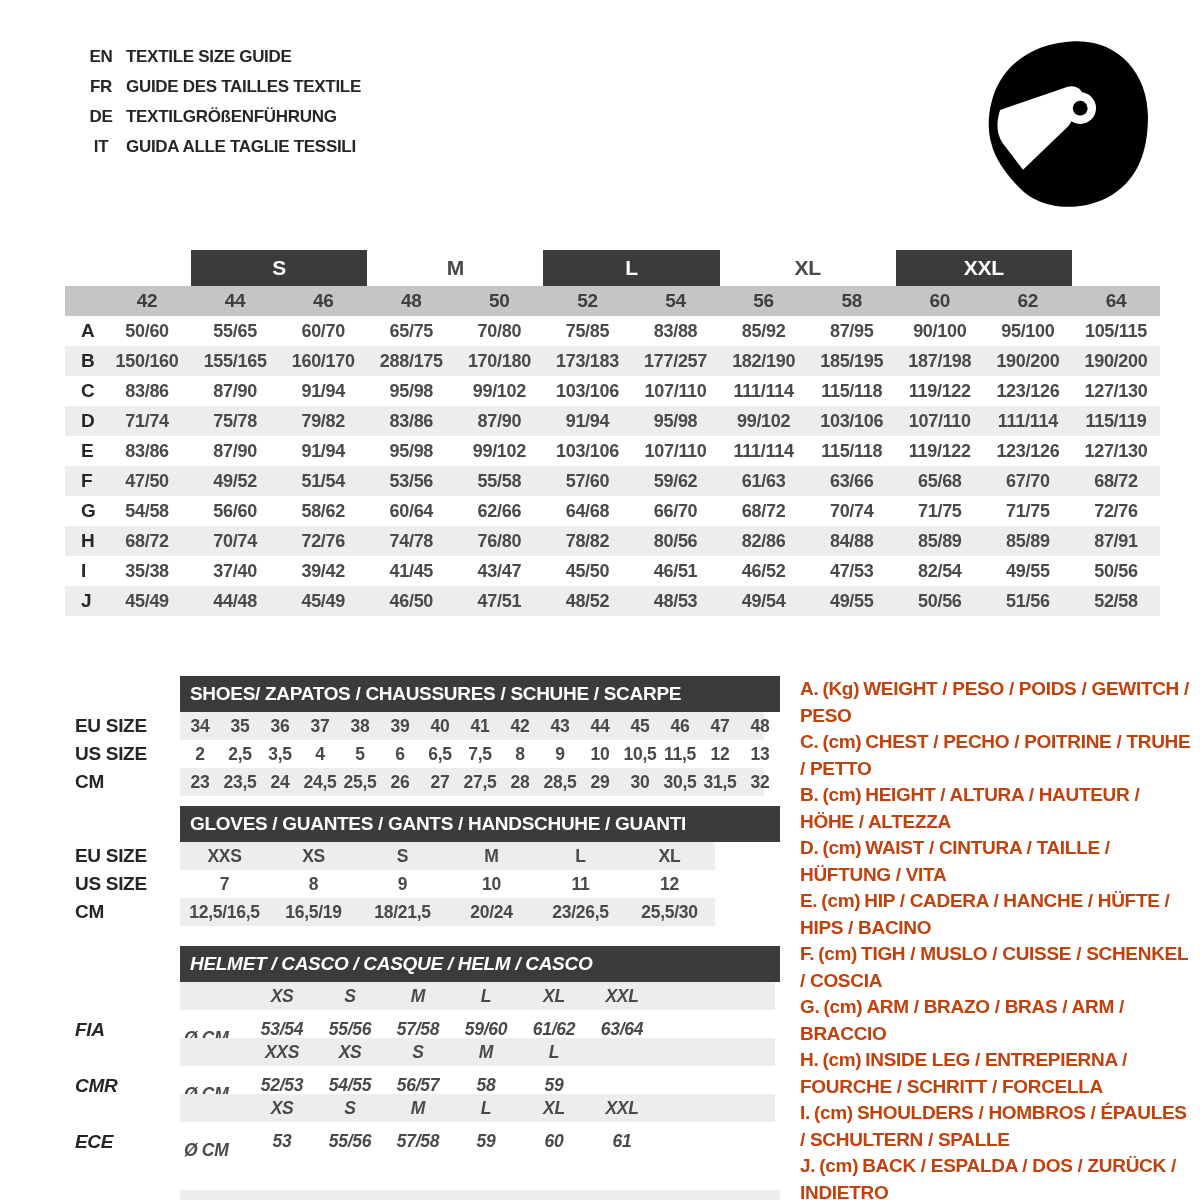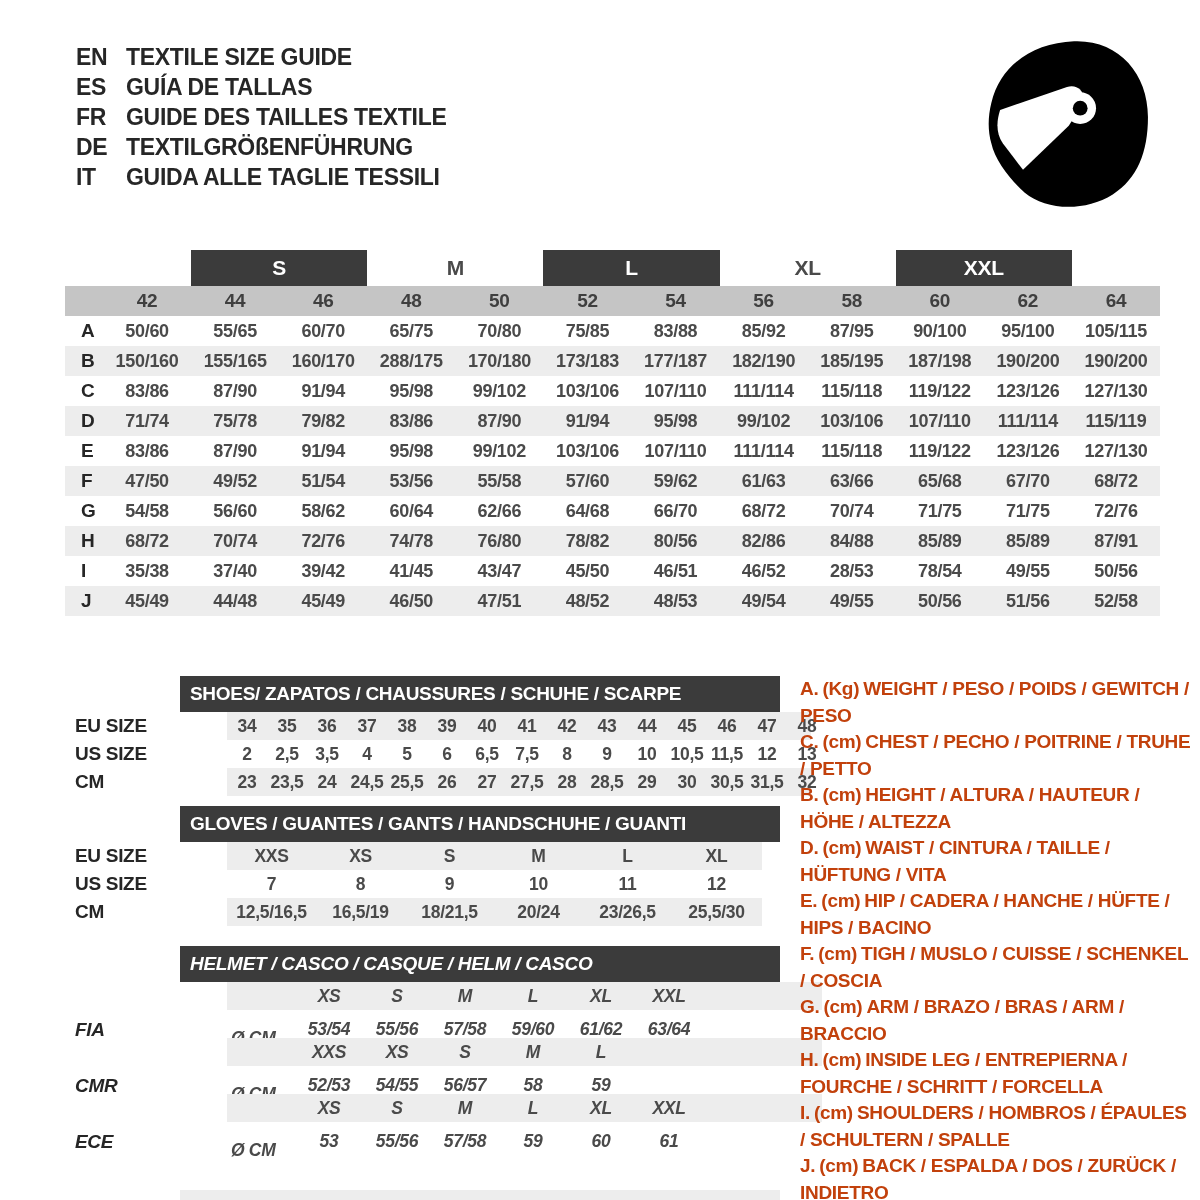--- a/index.html
+++ b/index.html
@@ -6,21 +6,21 @@
     --bar-dark:#3b3b3b; --bar-text:#ffffff; --numrow-bg:#c5c5c5;
     --stripe-bg:#ededed; --text-dark:#262626; --text-mid:#4a4a4a;
   }
   *{box-sizing:border-box;}
   html,body{margin:0;padding:0;background:#fff;}
   body{font-family:"Liberation Sans","DejaVu Sans",sans-serif;font-weight:bold;color:var(--text-mid);}
   .stage{position:relative;width:1200px;height:1200px;background:#fff;overflow:hidden;letter-spacing:-0.3px;}
 
   
   .lang-list{position:absolute;left:76px;top:42px;}
-  .lang-row{display:flex;height:30px;align-items:center;font-size:23px;color:var(--text-dark);}
+  .lang-row{display:flex;height:30px;align-items:center;font-size:17px;color:var(--text-dark);text-align:center;}
   .lang-code{width:50px;}
   .lang-label{white-space:nowrap;}
 
   
   .helmet-icon{position:absolute;left:976px;top:36px;}
 
   
   .mtable{position:absolute;left:65px;top:250px;width:1095px;}
   .mgrid{display:grid;grid-template-columns:38px repeat(12,1fr);}
   .bars{height:36px;align-items:stretch;}
@@ -31,21 +31,21 @@
   .numrow .cell{font-size:19px;color:#3f3f3f;}
   .mrow{height:30px;align-items:center;}
   .mrow.striped{background:var(--stripe-bg);}
   .cell{text-align:center;font-size:18px;color:var(--text-mid);}
   .letter{text-align:left;padding-left:16px;font-size:19px;color:var(--text-dark);}
 
   
   .section{position:absolute;left:75px;width:720px;}
   .stitle{margin-left:105px;width:600px;height:36px;background:var(--bar-dark);color:var(--bar-text);
           display:flex;align-items:center;padding-left:10px;font-size:19px;white-space:nowrap;text-align:center;}
-  .srow{display:grid;grid-template-columns:105px 1fr;height:28px;align-items:stretch;gap:47px;}
+  .srow{display:grid;grid-template-columns:105px 1fr;height:28px;align-items:stretch;}
   .slabel{display:flex;align-items:center;font-size:19px;color:var(--text-dark);}
   .scells{display:grid;align-items:center;height:100%;}
   .scells.striped{background:var(--stripe-bg);}
   .scells .cell{font-size:17.5px;}
   .shoes-grid{grid-template-columns:repeat(15,40px);width:584px;}
   .gloves-grid{grid-template-columns:repeat(6,89px) 1fr;width:535px;}
   .helmet-grid{grid-template-columns:68px repeat(6,68px) 1fr;width:595px;}
   .unit{text-align:left;padding-left:4px;margin-top:18px;}
   #shoes{top:676px;} #gloves{top:806px;} #helmet{top:946px;font-style:italic;}
 
@@ -57,24 +57,20 @@
 </style>
 </head>
 <body>
 
 <div class="stage">
 
   <div class="lang-list">
       <div class="lang-row">
         <div class="lang-code">EN</div>
         <div class="lang-label">TEXTILE SIZE GUIDE</div>
-      </div>
-      <div class="lang-row">
-        <div class="lang-code">ES</div>
-        <div class="lang-label">GUÍA DE TALLAS</div>
       </div>
       <div class="lang-row">
         <div class="lang-code">FR</div>
         <div class="lang-label">GUIDE DES TAILLES TEXTILE</div>
       </div>
       <div class="lang-row">
         <div class="lang-code">DE</div>
         <div class="lang-label">TEXTILGRÖßENFÜHRUNG</div>
       </div>
       <div class="lang-row">
@@ -132,21 +128,21 @@
           <div class="cell">105/115</div>
         </div>
         <div class="mgrid mrow striped">
           <div class="cell letter">B</div>
           <div class="cell">150/160</div>
           <div class="cell">155/165</div>
           <div class="cell">160/170</div>
           <div class="cell">288/175</div>
           <div class="cell">170/180</div>
           <div class="cell">173/183</div>
-          <div class="cell">177/187</div>
+          <div class="cell">177/257</div>
           <div class="cell">182/190</div>
           <div class="cell">185/195</div>
           <div class="cell">187/198</div>
           <div class="cell">190/200</div>
           <div class="cell">190/200</div>
         </div>
         <div class="mgrid mrow">
           <div class="cell letter">C</div>
           <div class="cell">83/86</div>
           <div class="cell">87/90</div>
@@ -239,22 +235,22 @@
         <div class="mgrid mrow">
           <div class="cell letter">I</div>
           <div class="cell">35/38</div>
           <div class="cell">37/40</div>
           <div class="cell">39/42</div>
           <div class="cell">41/45</div>
           <div class="cell">43/47</div>
           <div class="cell">45/50</div>
           <div class="cell">46/51</div>
           <div class="cell">46/52</div>
-          <div class="cell">28/53</div>
-          <div class="cell">78/54</div>
+          <div class="cell">47/53</div>
+          <div class="cell">82/54</div>
           <div class="cell">49/55</div>
           <div class="cell">50/56</div>
         </div>
         <div class="mgrid mrow striped">
           <div class="cell letter">J</div>
           <div class="cell">45/49</div>
           <div class="cell">44/48</div>
           <div class="cell">45/49</div>
           <div class="cell">46/50</div>
           <div class="cell">47/51</div>

